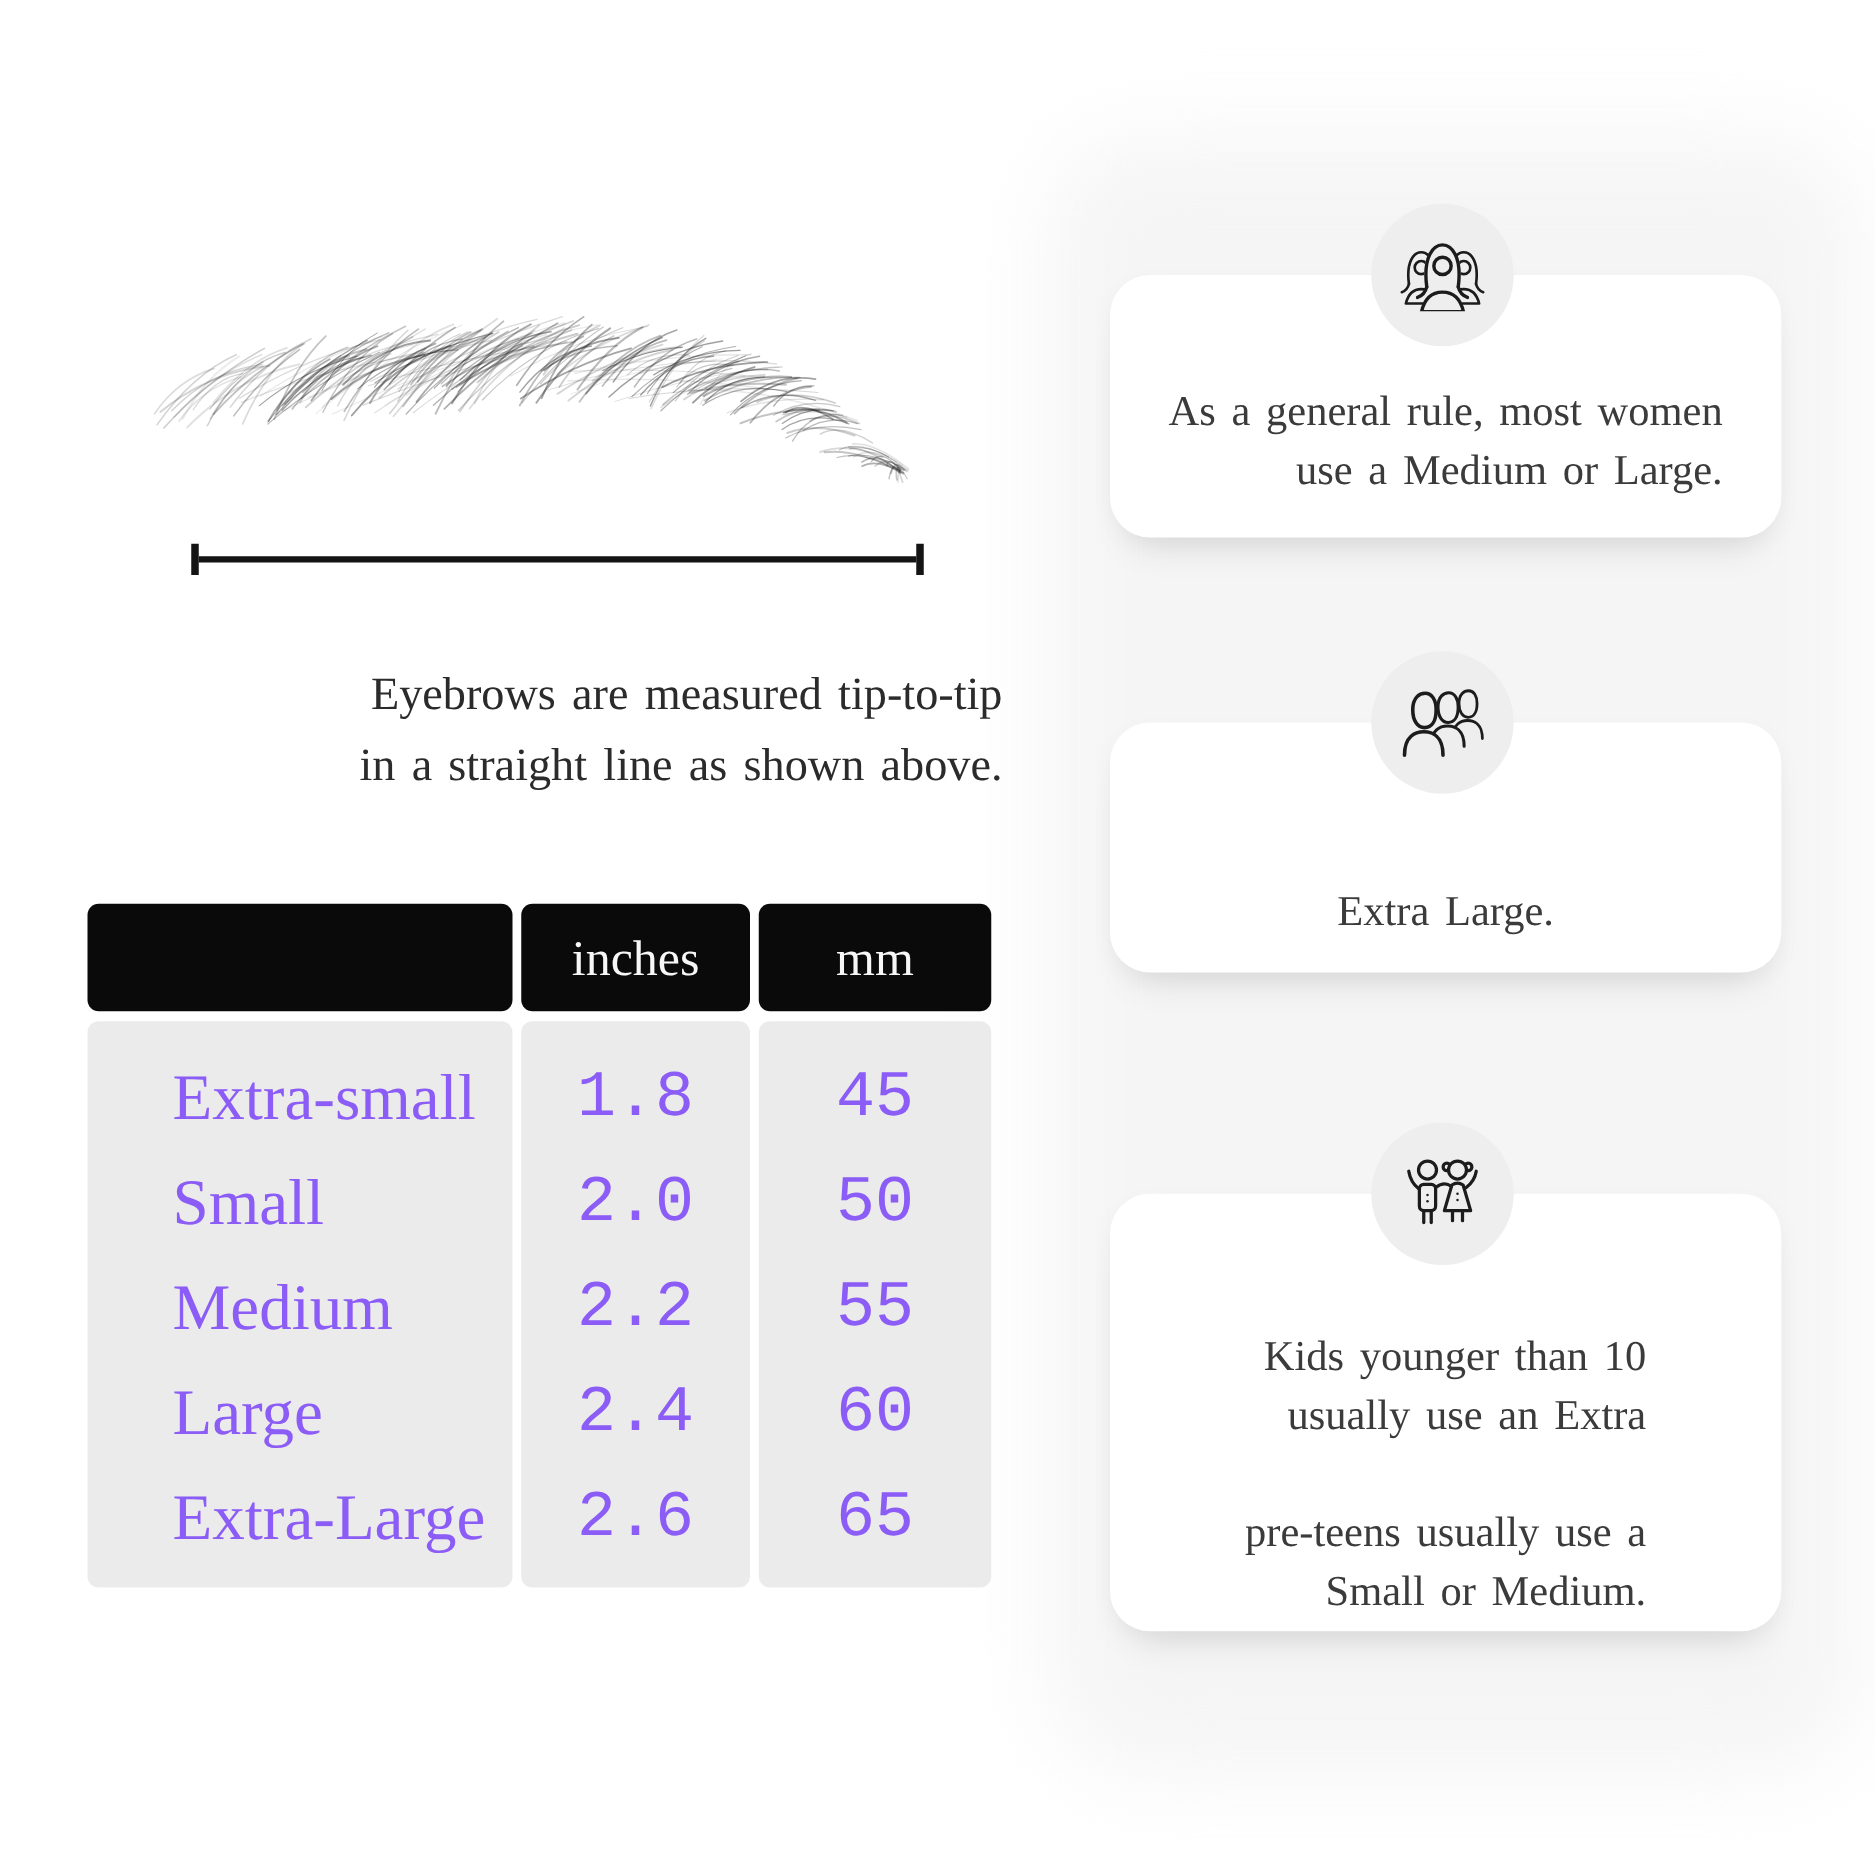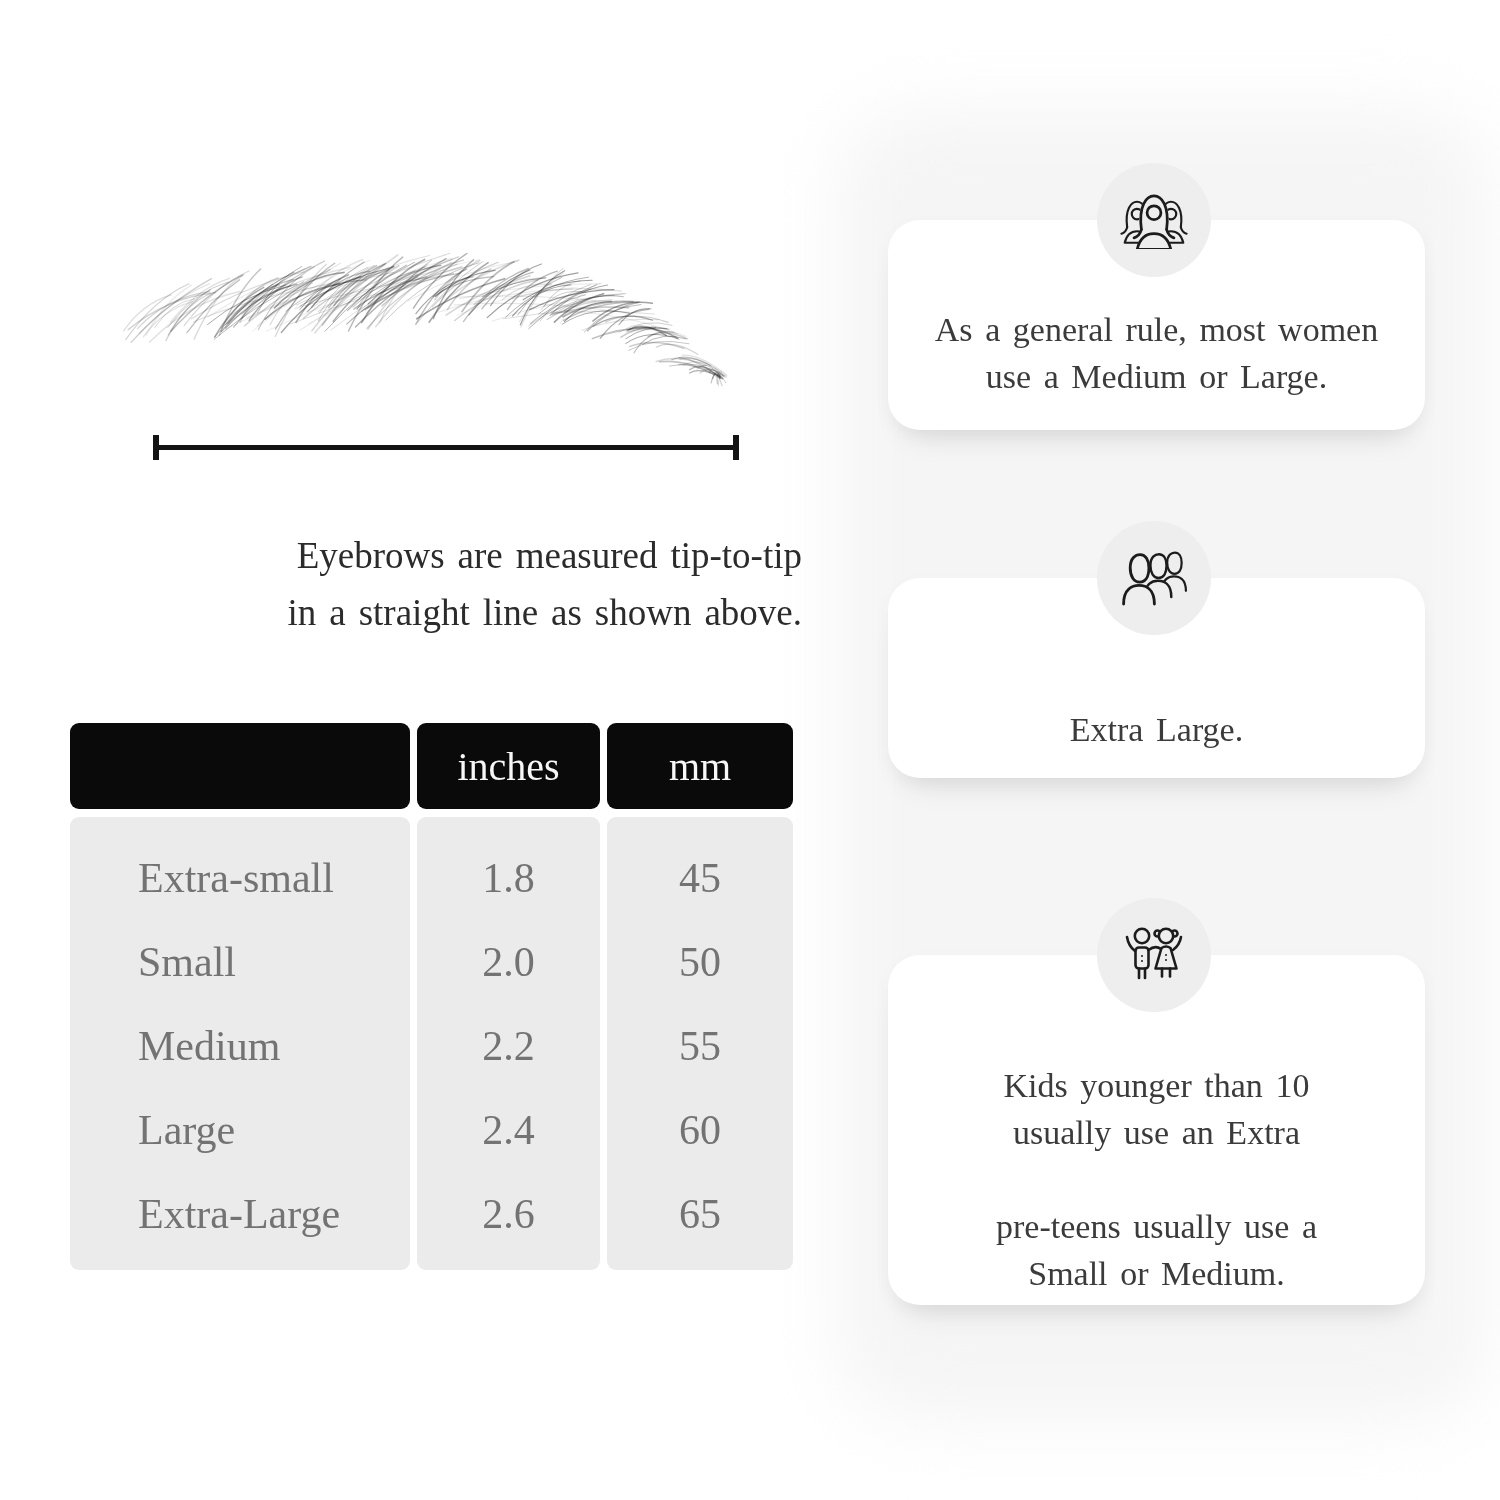--- a/index.html
+++ b/index.html
@@ -26,30 +26,30 @@
   .size-table{
     position:absolute;left:70px;top:723px;z-index:2;
     display:grid;grid-template-columns:340px 183px 186px;grid-template-rows:86px 453px;
     column-gap:7px;row-gap:8px;
   }
   .th{
     background:#0a0a0a;border-radius:9px;color:#f7f7f7;font-size:40px;
     display:flex;align-items:center;justify-content:center;
   }
   .col-body{background:#ebebeb;border-radius:9px;padding-top:19px;box-sizing:border-box;}
-  .cell{height:84px;display:flex;align-items:center;font-size:42px;color:#737373;}
+  .cell{height:84px;display:flex;align-items:center;font-size:52px;color:#8b5cf6;}
   .label-cell{padding-left:68px;}
-  .num-cell{justify-content:center;}
+  .num-cell{justify-content:center;font-family:Liberation Mono, monospace;}
   
   .card{
     position:absolute;left:888px;width:537px;background:#ffffff;border-radius:32px;z-index:2;
     box-shadow:0 22px 32px -18px rgba(0,0,0,0.12), 0 6px 18px rgba(0,0,0,0.035);
     display:flex;flex-direction:column;align-items:center;justify-content:center;box-sizing:border-box;
   }
-  .card-text{margin:0;text-align:center;font-size:34px;line-height:47px;color:#3b3b3b;word-spacing:0.12em;}
+  .card-text{margin:0;text-align:right;font-size:34px;line-height:47px;color:#3b3b3b;word-spacing:0.12em;}
   .card-1{top:220px;height:210px;padding-top:56px;}
   .card-2{top:578px;height:200px;padding-top:56px;}
   .card-3{top:955px;height:350px;padding-top:98px;}
   .badge{
     position:absolute;left:1097px;width:114px;height:114px;border-radius:50%;
     background:#efeeee;z-index:3;display:flex;align-items:center;justify-content:center;
   }
   .badge-1{top:163px;}
   .badge-2{top:521px;}
   .badge-3{top:898px;}

